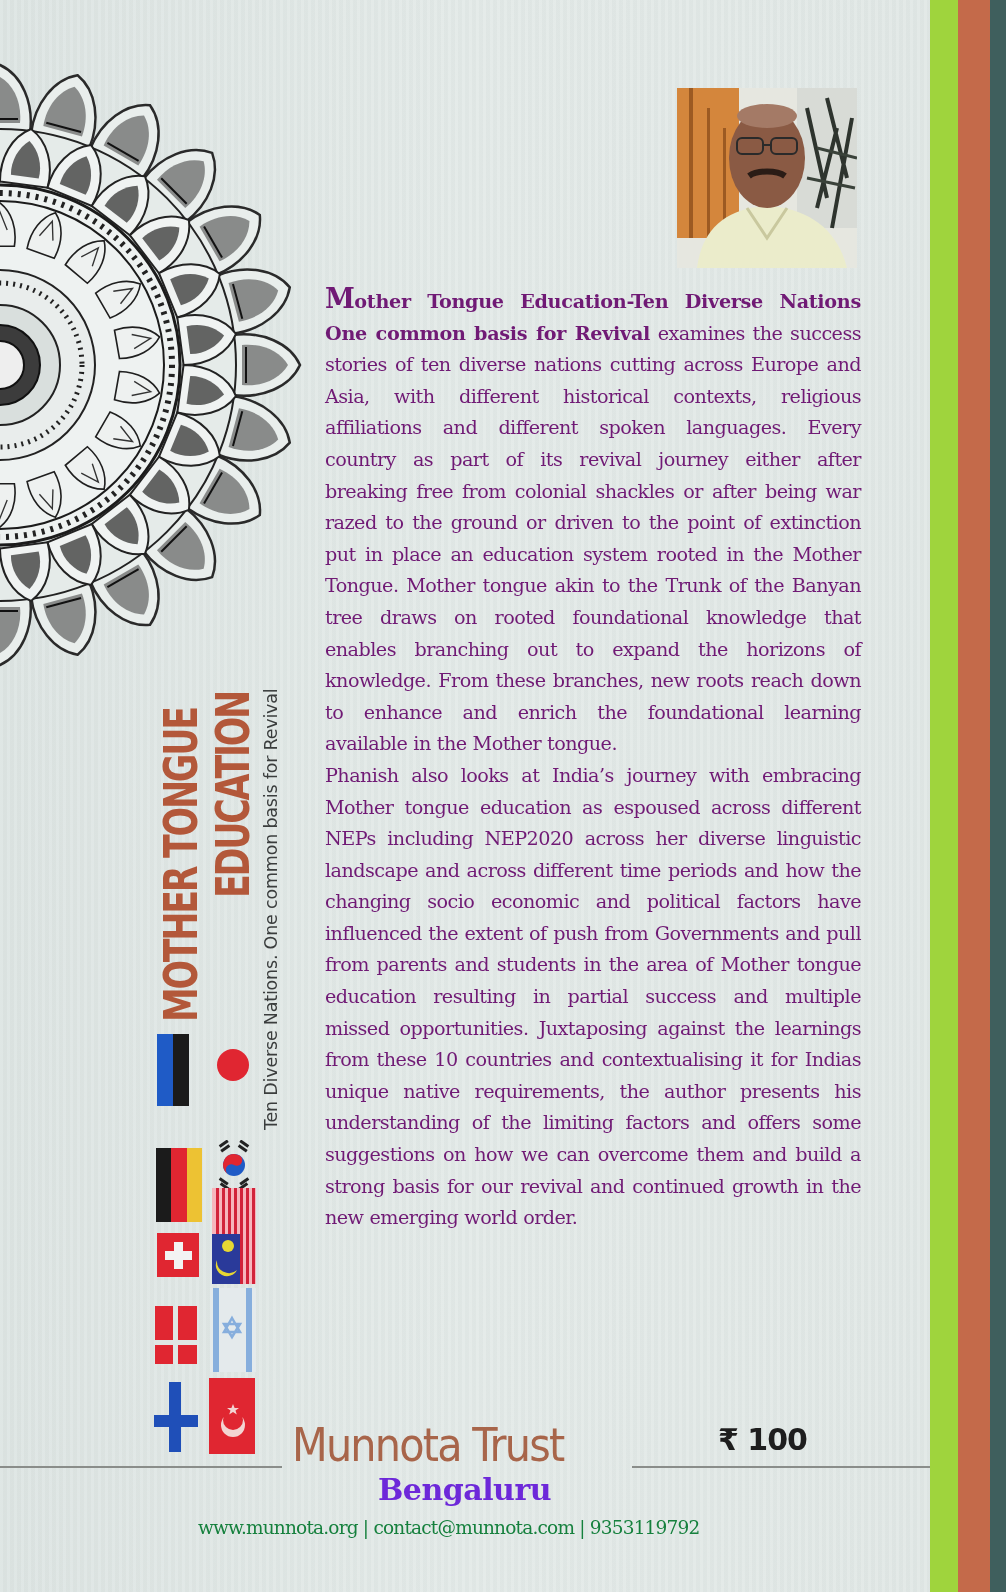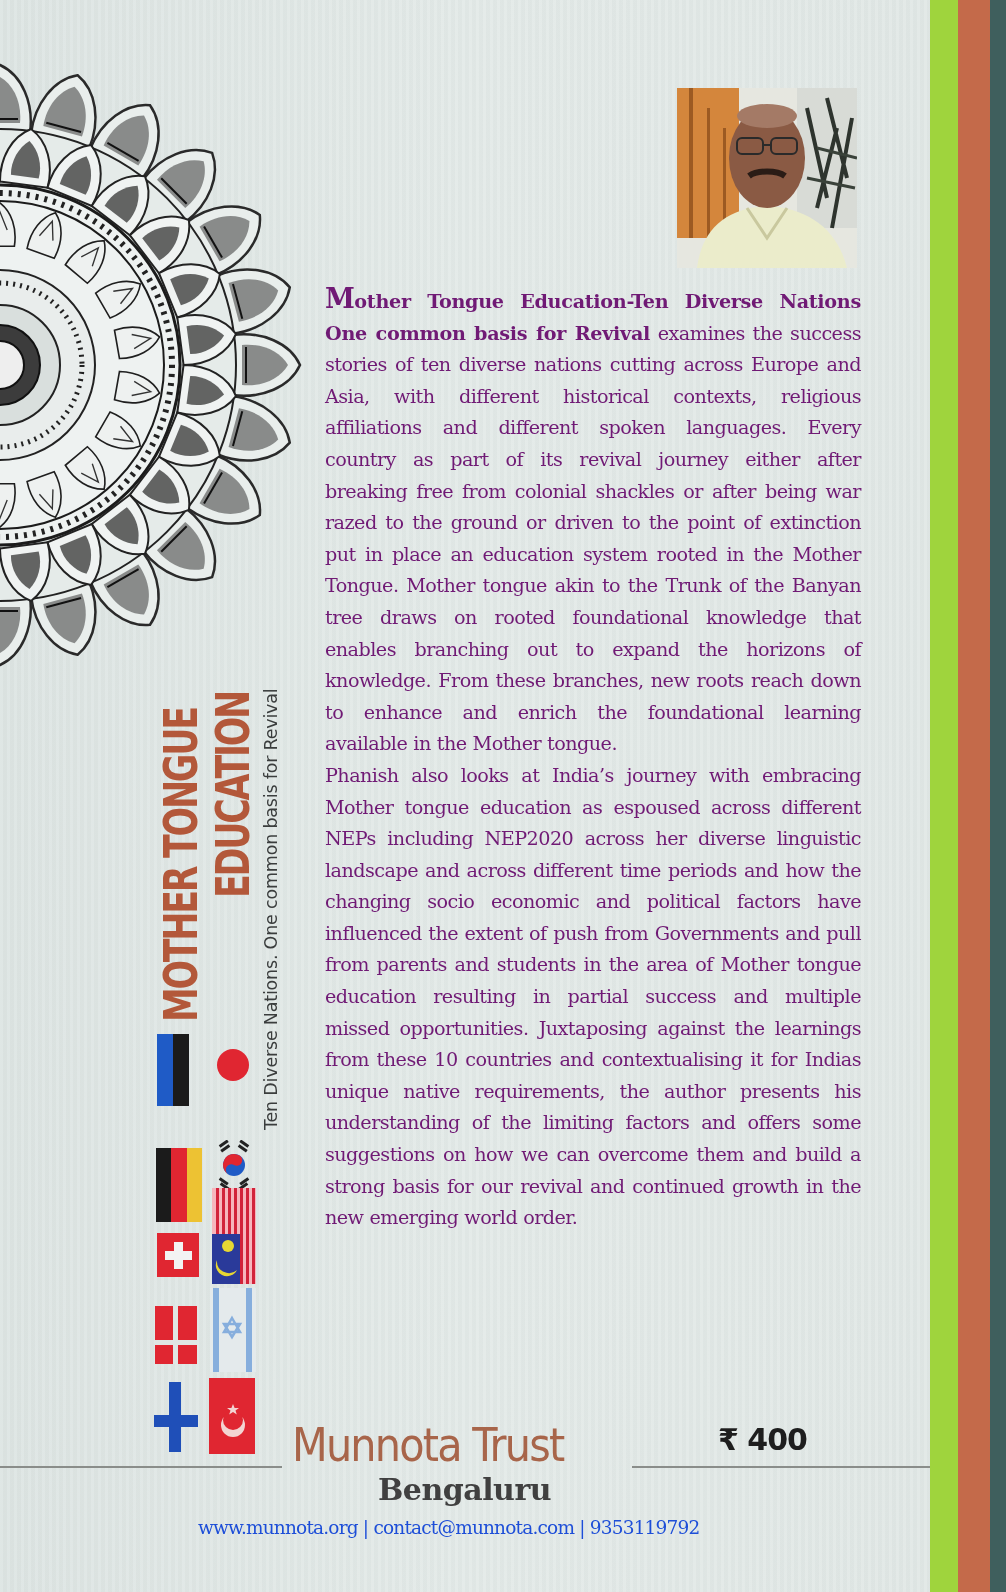--- a/index.html
+++ b/index.html
@@ -31,22 +31,22 @@
   .subtitle { left:261px; top:1130px; font-family:"DejaVu Sans", sans-serif; font-size:17.5px; color:#3a3d3d; letter-spacing:-0.2px; }
 
   .flag { position:absolute; }
 
   .rule { position:absolute; height:1.5px; background:#8a8d8a; top:1466px; }
   .publisher { position:absolute; left:292px; top:1418px; font-family:"DejaVu Sans", sans-serif; font-size:46px;
     color:#a8654a; letter-spacing:-2px; font-weight:normal; transform:scaleX(0.9); transform-origin:left top; }
   .price { position:absolute; left:718px; top:1422px; font-family:"DejaVu Sans", sans-serif; font-weight:bold;
     font-size:30px; color:#1e1e1e; letter-spacing:-1px; }
   .city { position:absolute; left:378px; top:1472px; font-family:"DejaVu Serif", serif; font-weight:bold;
-    font-size:30px; color:#404040; letter-spacing:-0.5px; }
-  .contacts { position:absolute; left:198px; top:1517px; font-family:"DejaVu Serif", serif; font-size:18.5px; color:#1d4ed8; letter-spacing:-0.8px; }
+    font-size:30px; color:#6d28d9; letter-spacing:-0.5px; }
+  .contacts { position:absolute; left:198px; top:1517px; font-family:"DejaVu Serif", serif; font-size:18.5px; color:#15803d; letter-spacing:-0.8px; }
 </style>
 </head>
 <body>
 
 <div class="paper"></div>
 <div class="stripe green"></div>
 <div class="stripe orange"></div>
 <div class="stripe teal"></div>
 
 <svg class="mandala" viewBox="-320 -320 640 640">
@@ -244,15 +244,15 @@
 <svg class="flag" style="left:209px;top:1378px" width="46" height="76" viewBox="0 0 46 76">
   <rect x="0" y="0" width="46" height="76" fill="#e02631"></rect>
   <circle cx="24" cy="47" r="12" fill="#f3d4d2"></circle>
     <circle cx="24" cy="42" r="10" fill="#e02631"></circle>
   <polygon points="24,26 25.6,30 30,30 26.5,32.5 27.8,36.5 24,34 20.2,36.5 21.5,32.5 18,30 22.4,30" fill="#f3d4d2"></polygon>
 </svg>
 
 <div class="rule" style="left:0;width:282px"></div>
 <div class="rule" style="left:632px;width:298px"></div>
 <div class="publisher">Munnota Trust</div>
-<div class="price">₹ 400</div>
+<div class="price">₹ 100</div>
 <div class="city">Bengaluru</div>
 <div class="contacts">www.munnota.org | contact@munnota.com | 9353119792</div>
 
 </body></html>

